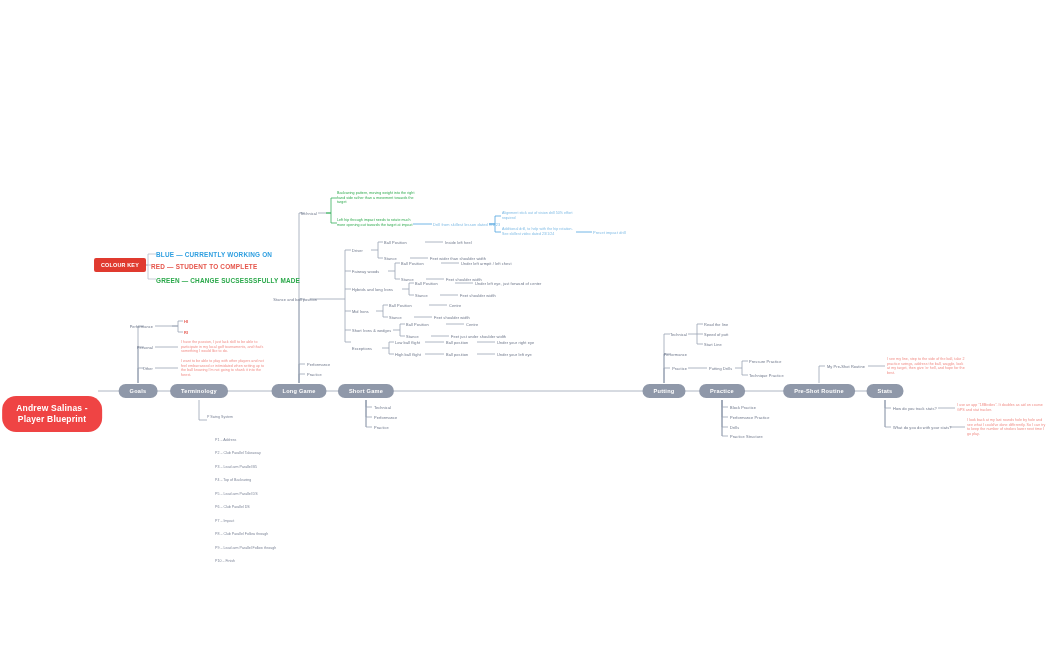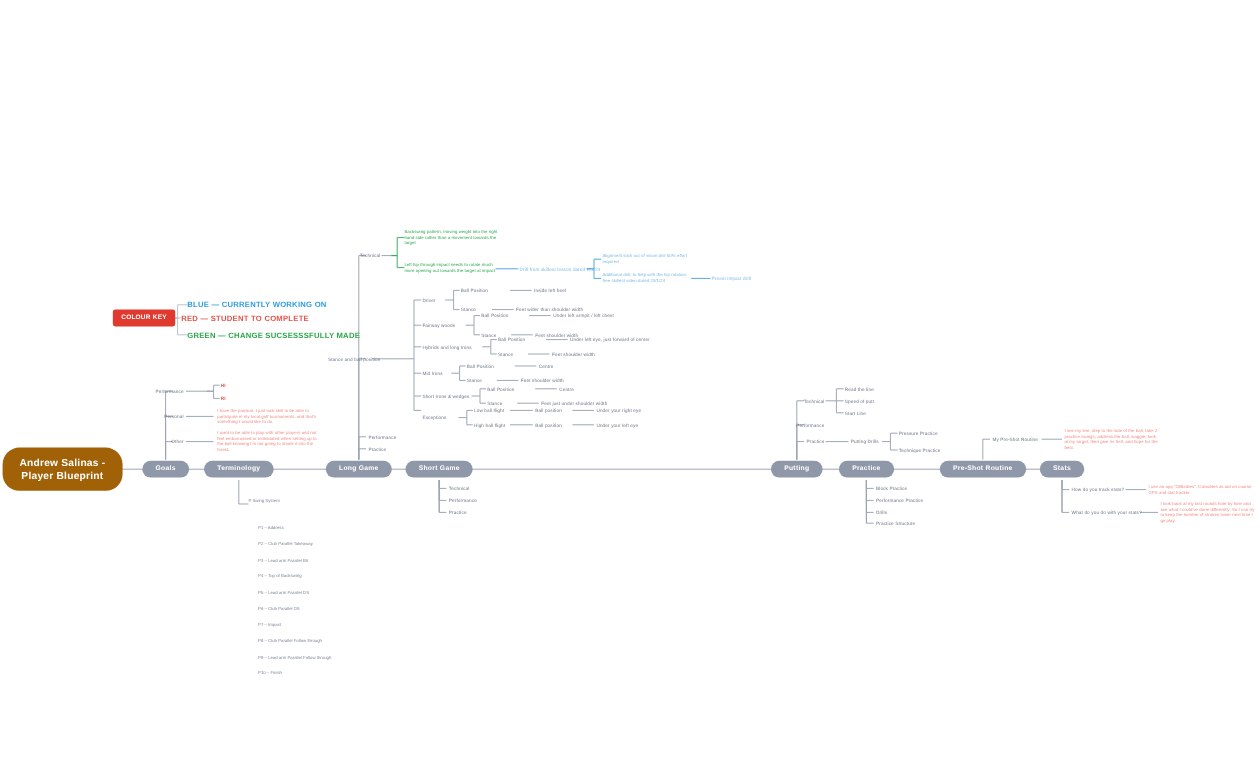--- a/index.html
+++ b/index.html
@@ -26,29 +26,30 @@
   svg.links .blue  { stroke: #4ea3e0; }
   svg.links .key   { stroke: #b9bfcb; }
 
   .node {
     position: absolute;
     transform: translate(-50%, -50%);
     white-space: nowrap;
   }
   
   .root {
-    background: #a16207;
+    background: #ef4444;
     color: #ffffff;
     font-weight: bold;
     font-size: 8.5px;
     line-height: 11px;
     text-align: center;
     border-radius: 14px;
     padding: 7px 14px;
     letter-spacing: .2px;
+    margin-top: 23px;
   }
   
   .pill {
     background: #8f98a9;
     color: #ffffff;
     font-weight: bold;
     font-size: 5.6px;
     text-align: center;
     border-radius: 9px;
     padding: 4px 11px;

